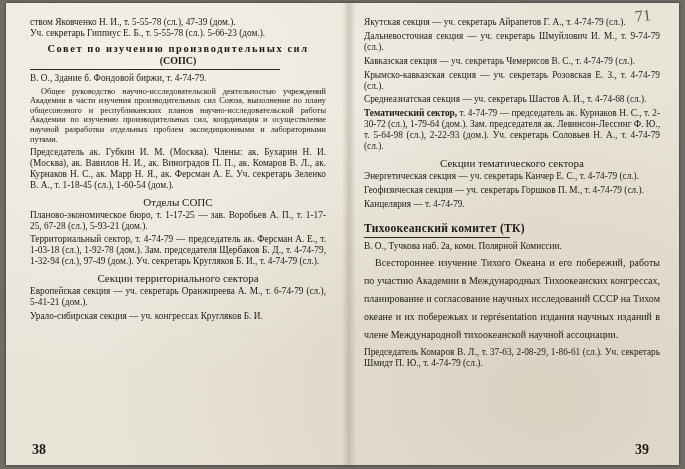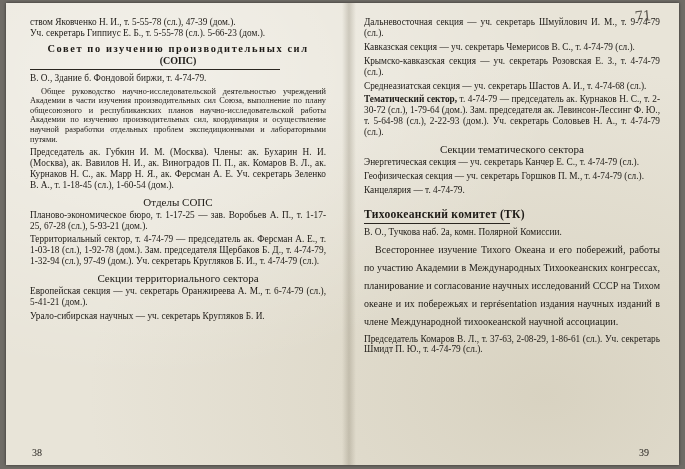--- a/index.html
+++ b/index.html
@@ -76,22 +76,22 @@
     border: none;
     border-top: 1.2px solid #2a2620;
     margin: 2px 46px 3px 0;
     height: 0;
   }
   .rule.short { margin-right: 150px; }
   .small-gap { height: 4px; }
   .folio {
     position: absolute;
     bottom: 7px;
-    font-size: 10px;
-    font-weight: normal;
+    font-size: 14px;
+    font-weight: bold;
     color: #1d1a16;
   }
   .folio.l { left: 26px; }
   .folio.r { right: 30px; }
   .stamp {
     position: absolute;
     right: 28px;
     top: 4px;
     font-size: 16px;
     color: #3a3630;
@@ -129,25 +129,26 @@
       <p class="blk">Председатель ак. Губкин И. М. (Москва). Члены: ак. Бухарин Н. И. (Москва), ак. Вавилов Н. И., ак. Виноградов П. П., ак. Комаров В. Л., ак. Курнаков Н. С., ак. Марр Н. Я., ак. Ферсман А. Е. Уч. секретарь Зеленко В. А., т. 1-18-45 (сл.), 1-60-54 (дом.).</p>
 
       <div class="sec-center">Отделы СОПС</div>
 
       <p class="blk">Планово-экономическое бюро, т. 1-17-25 — зав. Воробьев А. П., т. 1-17-25, 67-28 (сл.), 5-93-21 (дом.).</p>
       <p class="blk">Территориальный сектор, т. 4-74-79 — председатель ак. Ферсман А. Е., т. 1-03-18 (сл.), 1-92-78 (дом.). Зам. председателя Щербаков Б. Д., т. 4-74-79, 1-32-94 (сл.), 97-49 (дом.). Уч. секретарь Кругляков Б. И., т. 4-74-79 (сл.).</p>
 
       <div class="sec-center">Секции территориального сектора</div>
 
       <p class="blk">Европейская секция — уч. секретарь Оранжиреева А. М., т. 6-74-79 (сл.), 5-41-21 (дом.).</p>
-      <p class="blk">Урало-сибирская научных — уч. секретарь Кругляков Б. И.</p>
+      <p class="blk">Урало-сибирская секция — уч. конгрессах Кругляков Б. И.</p>
     </div>
 
     <div class="col right">
 
+      <p class="blk">Якутская секция — уч. секретарь Айрапетов Г. А., т. 4-74-79 (сл.).</p>
       <p class="blk">Дальневосточная секция — уч. секретарь Шмуйлович И. М., т. 9-74-79 (сл.).</p>
       <p class="blk">Кавказская секция — уч. секретарь Чемерисов В. С., т. 4-74-79 (сл.).</p>
       <p class="blk">Крымско-кавказская секция — уч. секретарь Розовская Е. З., т. 4-74-79 (сл.).</p>
       <p class="blk">Среднеазиатская секция — уч. секретарь Шастов А. И., т. 4-74-68 (сл.).</p>
 
       <p class="blk">
         <span class="b">Тематический сектор,</span>
         <span>т. 4-74-79 — председатель ак. Курнаков Н. С., т. 2-30-72 (сл.), 1-79-64 (дом.). Зам. председателя ак. Левинсон-Лессинг Ф. Ю., т. 5-64-98 (сл.), 2-22-93 (дом.). Уч. секретарь Соловьев Н. А., т. 4-74-79 (сл.).</span>
       </p>
 

